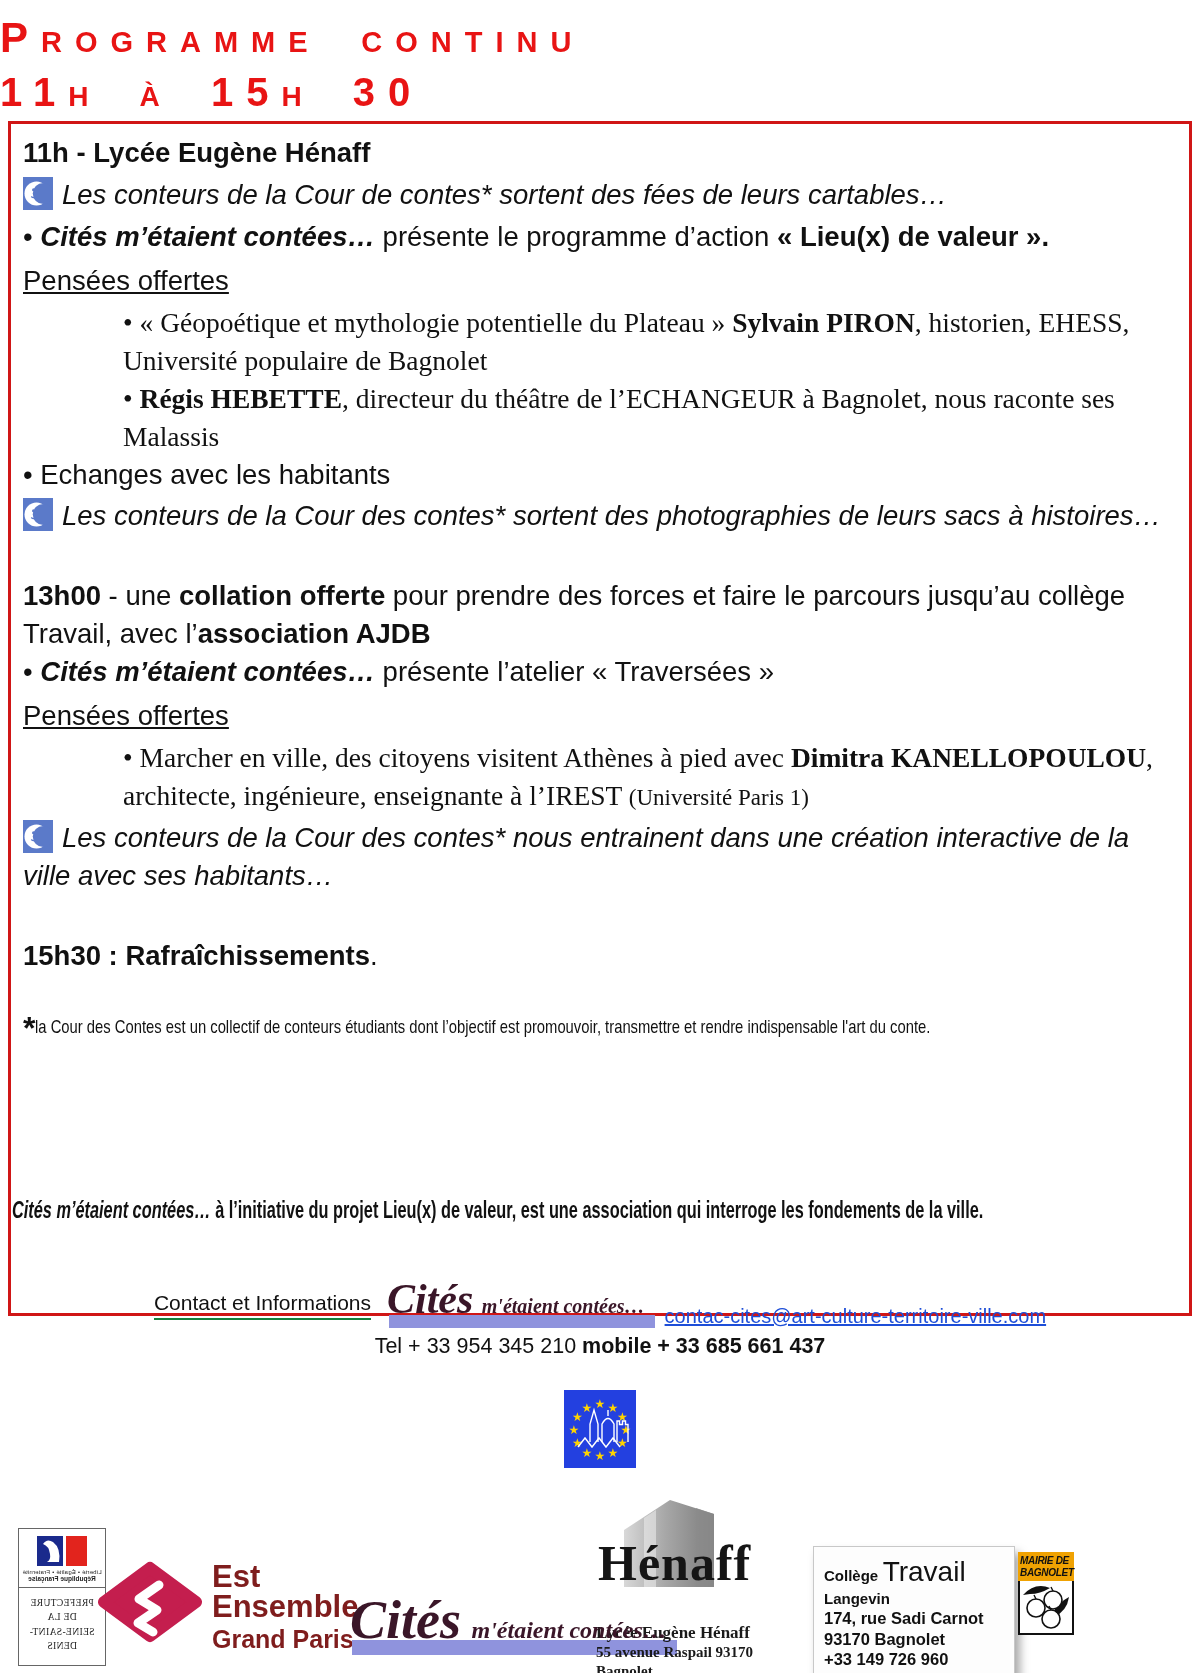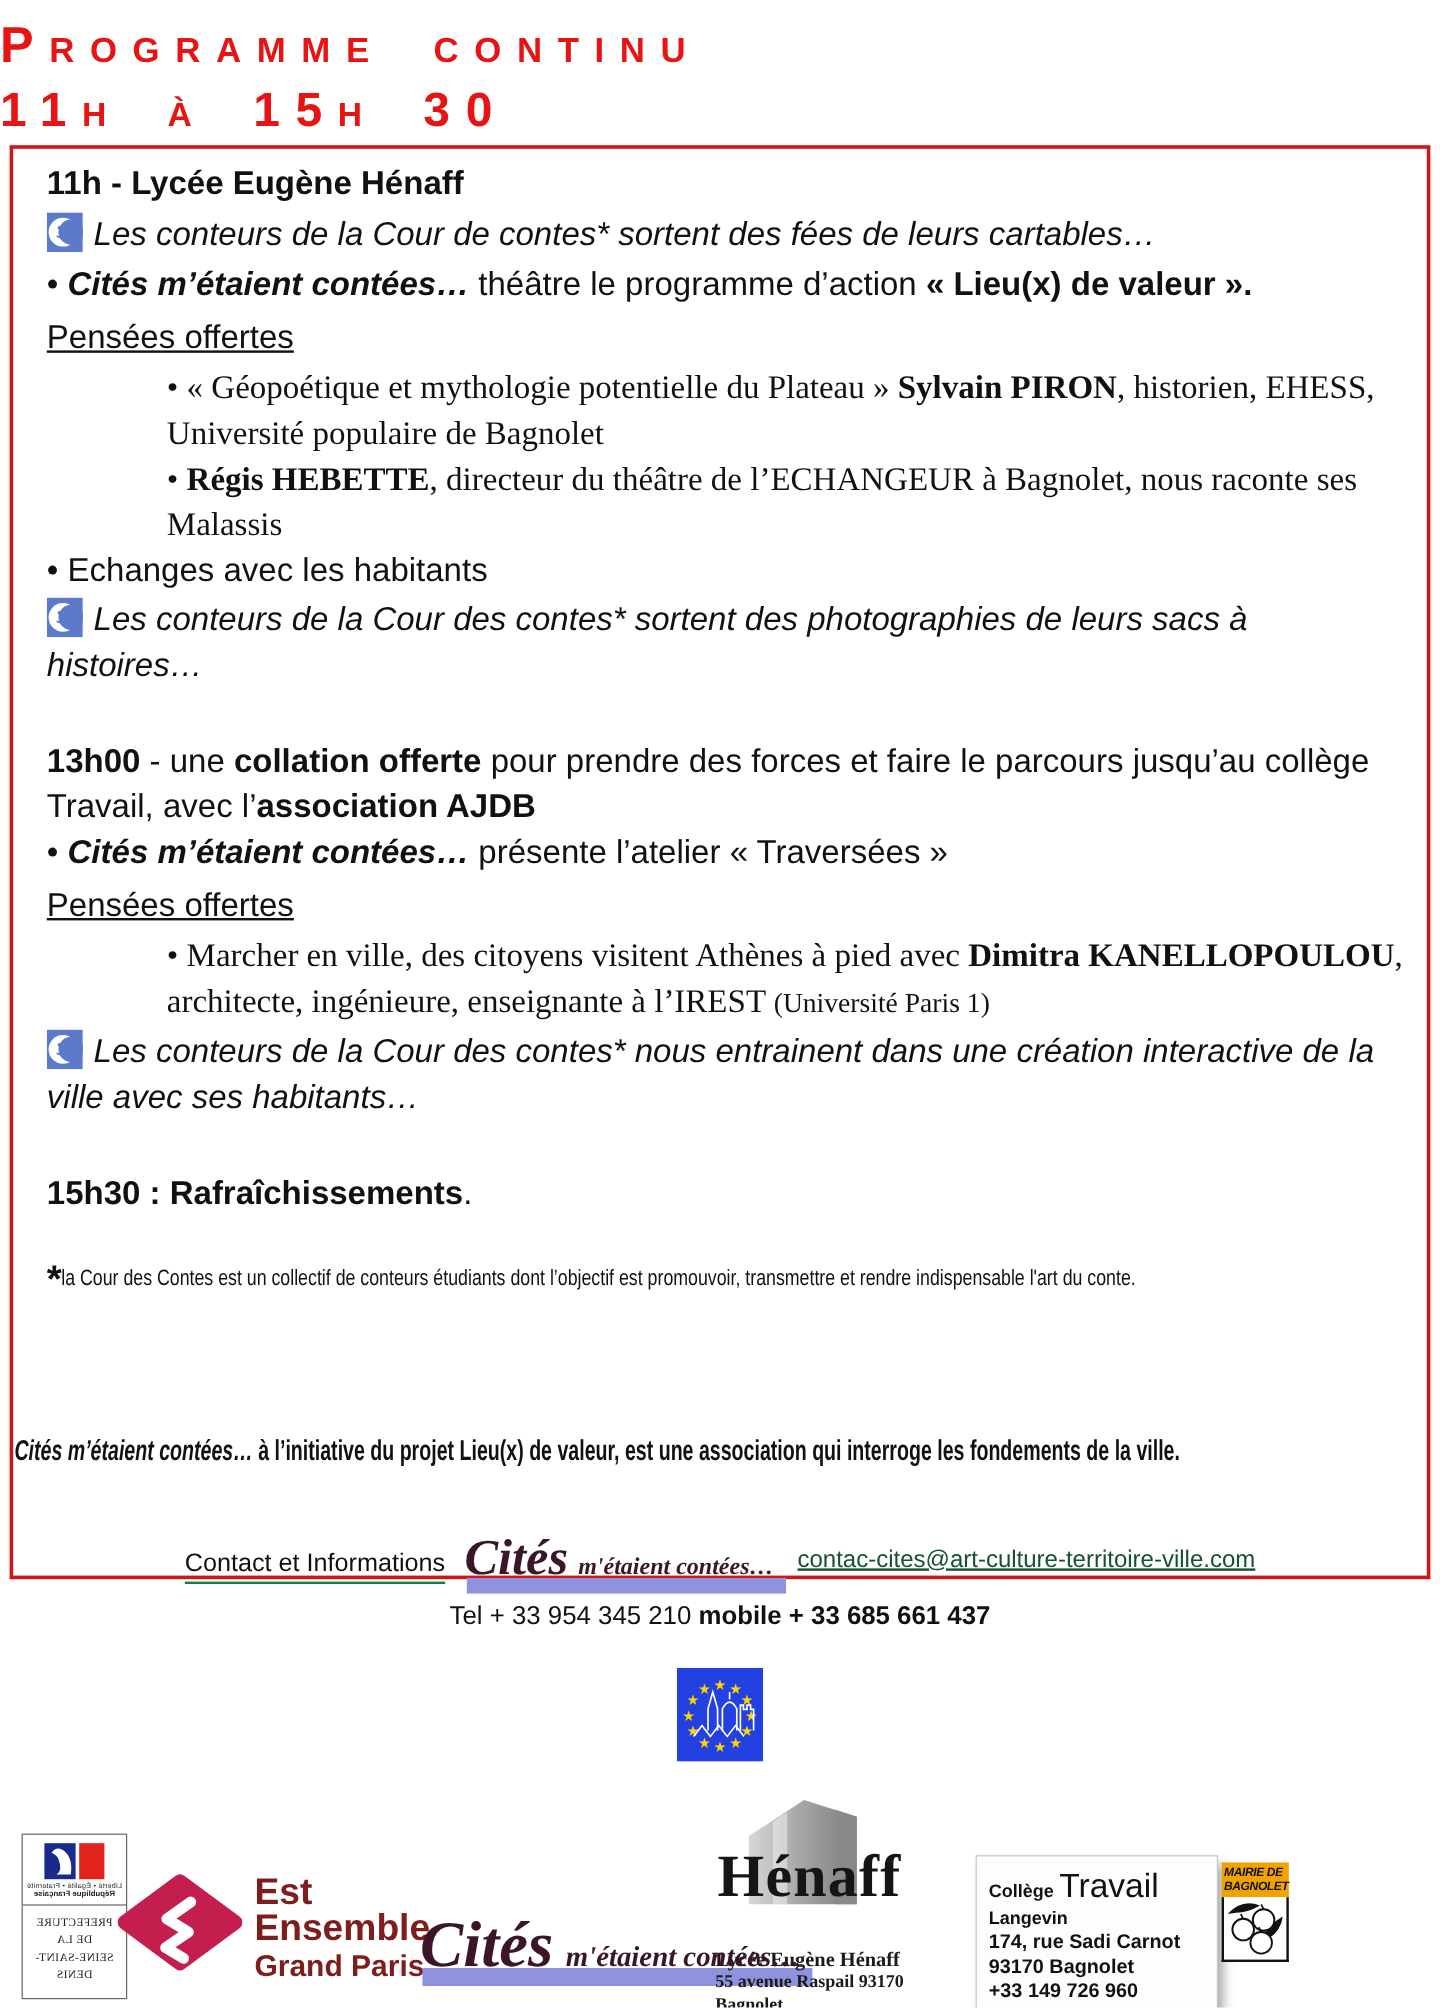--- a/index.html
+++ b/index.html
@@ -11,21 +11,21 @@
   .serif { font-family:"Liberation Serif","DejaVu Serif",serif; }
 
   
   .title-block { padding-top:14px; text-align:left; color:#e81414; font-weight:bold; }
   .title-line1 { font-size:42px; font-variant:small-caps; letter-spacing:13px; word-spacing:16px; }
   .title-line2 { font-size:40px; font-variant:small-caps; letter-spacing:13px; word-spacing:14px; margin-top:8px; }
 
   
   .main-box {
     margin:6px 8px 0 8px; border:3px solid #d01616; height:1195px;
-    padding:10px 14px 6px 28px; overflow:hidden;
+    padding:10px 14px 6px 12px; overflow:hidden;
   }
   .main-box p { font-size:27.5px; line-height:1.38; }
   .b  { font-weight:bold; }
   .bi { font-weight:bold; font-style:italic; }
   .u  { text-decoration:underline; }
   .small-paren { font-size:23px; }
   .indent { padding-left:100px;font-family:Liberation Serif, serif; }
   .tale { font-style:italic; margin:4px 0; }
   .gap-lg { margin-top:42px; }
   .pensees { margin:6px 0 4px 0; }
@@ -55,21 +55,21 @@
     position:absolute; left:6px; right:-2px; bottom:0; height:13px; background:#8f93dd;
   }
   .cites-main {
     position:relative; z-index:1; font-family:"Liberation Serif","DejaVu Serif",serif;
     font-weight:bold; font-style:italic; font-size:42px; color:#3a1628; line-height:1;
   }
   .cites-sub {
     position:relative; z-index:1; font-family:"Liberation Serif","DejaVu Serif",serif;
     font-weight:bold; font-style:italic; font-size:20px; color:#3a1628; margin-left:4px;
   }
-  .email { font-size:20px; color:#14532d; text-decoration:underline; margin-bottom:16px; display:inline-block; }
+  .email { font-size:20px; color:#1d4ed8; text-decoration:underline; margin-bottom:0; display:inline-block; }
   .tel-line { position:absolute; top:1334px; left:0; width:100%; text-align:center; font-size:21.5px; }
 
   
   .eu-wrap { position:absolute; top:1390px; left:0; width:100%; text-align:center; }
 
   
   .band { position:absolute; left:0; top:1450px; width:1200px; height:223px; }
   .band > div { position:absolute; }
 
   
@@ -148,21 +148,21 @@
     <svg class="moon" viewBox="0 0 20 22" xmlns="http://www.w3.org/2000/svg">
         <rect width="20" height="22" fill="#5b7ac9"></rect>
         <circle cx="9" cy="11" r="8" fill="#ffffff"></circle>
         <circle cx="13.5" cy="11" r="7" fill="#5b7ac9"></circle>
         <circle cx="7" cy="8.5" r="1" fill="#5b7ac9"></circle>
         <path d="M5.5,13 q1.5,1.5 3,0" stroke="#5b7ac9" stroke-width="0.9" fill="none"></path>
       </svg><span>Les conteurs de la Cour de contes* sortent des fées de leurs cartables…</span>
   </p>
 
   <p>
-    <span>• </span><span class="bi">Cités m’étaient contées…</span><span> théâtre le programme d’action </span><span class="b">« Lieu(x) de valeur ».</span>
+    <span>• </span><span class="bi">Cités m’étaient contées…</span><span> présente le programme d’action </span><span class="b">« Lieu(x) de valeur ».</span>
   </p>
 
   <p class="pensees"><span class="u">Pensées offertes</span></p>
 
   <p class="indent">
     <span>• « Géopoétique et mythologie potentielle du Plateau » </span><span class="b">Sylvain PIRON</span><span>, historien, EHESS, Université populaire de Bagnolet</span>
   </p>
 
   <p class="indent">
     <span>• </span><span class="b">Régis HEBETTE</span><span>, directeur du théâtre de l’ECHANGEUR à Bagnolet, nous raconte ses Malassis</span>

